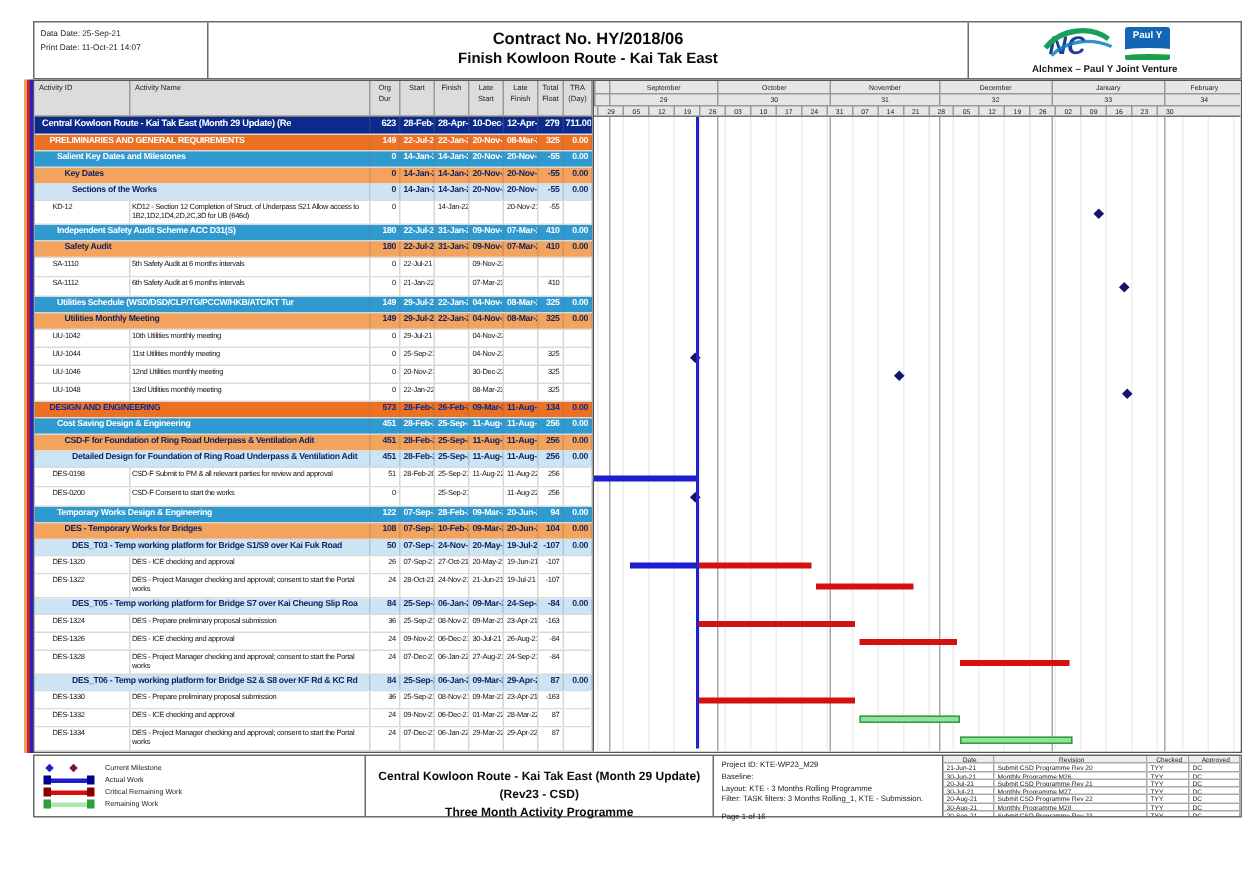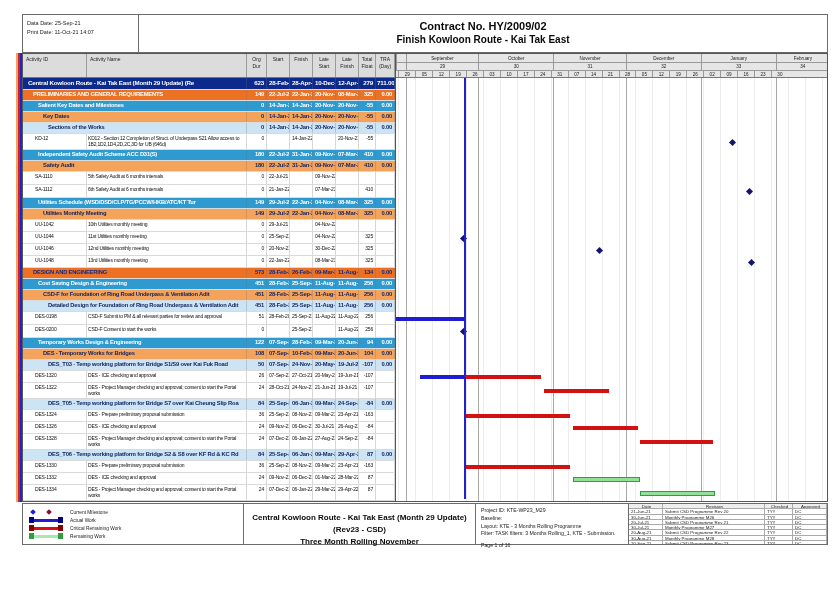--- a/index.html
+++ b/index.html
@@ -85,22 +85,37 @@
 <body>
 
 <div class="page">
 
   <div class="topbar">
     <div class="tb-left">
       <div>Data Date: 25-Sep-21</div>
       <div>Print Date: 11-Oct-21 14:07</div>
     </div>
     <div class="tb-center">
-      <div class="t1">Contract No. HY/2009/02</div>
+      <div class="t1">Contract No. HY/2018/06</div>
       <div class="t2">Finish Kowloon Route - Kai Tak East</div>
+    </div>
+    <div class="tb-right">
+      <div class="logorow">
+        <svg width="52" height="24" viewBox="0 0 52 24">
+          <text x="6" y="19" font-size="17" font-style="italic" font-weight="bold" fill="#1b3f94" font-family="Liberation Sans, sans-serif">NC</text>
+          <path d="M4 15 C 14 2, 34 0, 46 9" stroke="#18a05a" stroke-width="3.4" fill="none"></path>
+          <path d="M8 20 C 18 10, 34 8, 48 14" stroke="#0e7fbf" stroke-width="2.2" fill="none" opacity="0.85"></path>
+        </svg>
+        <div class="pauly">
+          <span>Paul Y</span>
+          <div class="wave1"></div>
+          <div class="wave2"></div>
+        </div>
+      </div>
+      <div class="jv">Alchmex – Paul Y Joint Venture</div>
     </div>
   </div>
 
   <div class="stripes">
     <i class="s1"></i>
     <i class="s2"></i>
     <i class="s3"></i>
   </div>
 
   <div class="main">
@@ -669,21 +684,21 @@
           <div class="leg-mk">
             <div class="cap" style="left: 0px; background: rgb(47, 158, 63);"></div>
             <div class="lline" style="background: rgb(168, 232, 170);"></div>
             <div class="cap" style="left: 29px; background: rgb(47, 158, 63);"></div>
           </div>
           <div class="leg-lab">Remaining Work</div>
         </div>
       </div>
     <div class="prog-title">
       <div>Central Kowloon Route - Kai Tak East (Month 29 Update) (Rev23 - CSD)</div>
-      <div>Three Month Rolling November</div>
+      <div>Three Month Activity Programme</div>
     </div>
     <div class="info">
       <div>Project ID: KTE-WP23_M29</div>
       <div>Baseline:</div>
       <div>Layout: KTE - 3 Months Rolling Programme</div>
       <div>Filter: TASK filters: 3 Months Rolling_1, KTE - Submission.</div>
       <div class="pg">Page 1 of 16</div>
     </div>
     <div class="revs" id="revs">
         <div class="rev-row">

